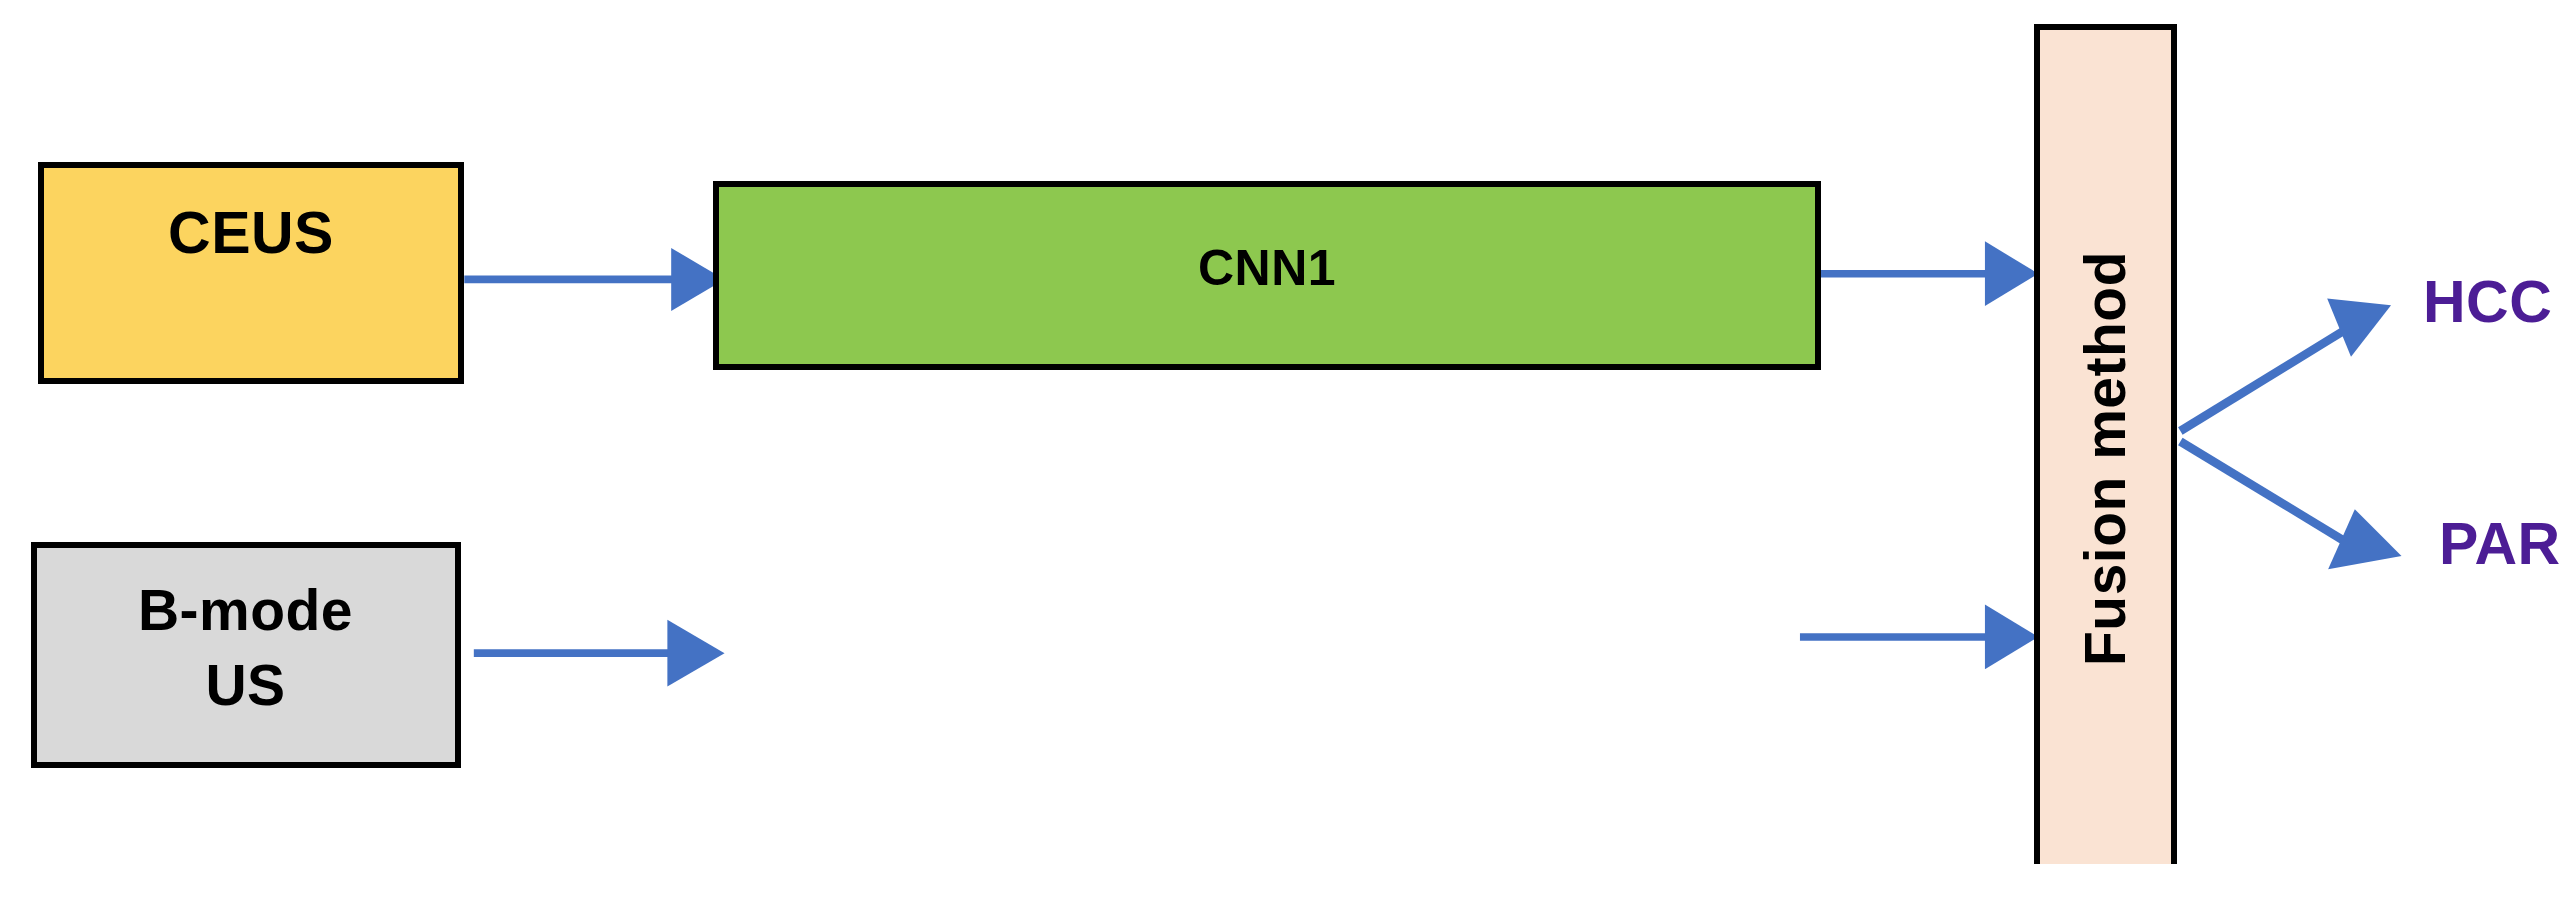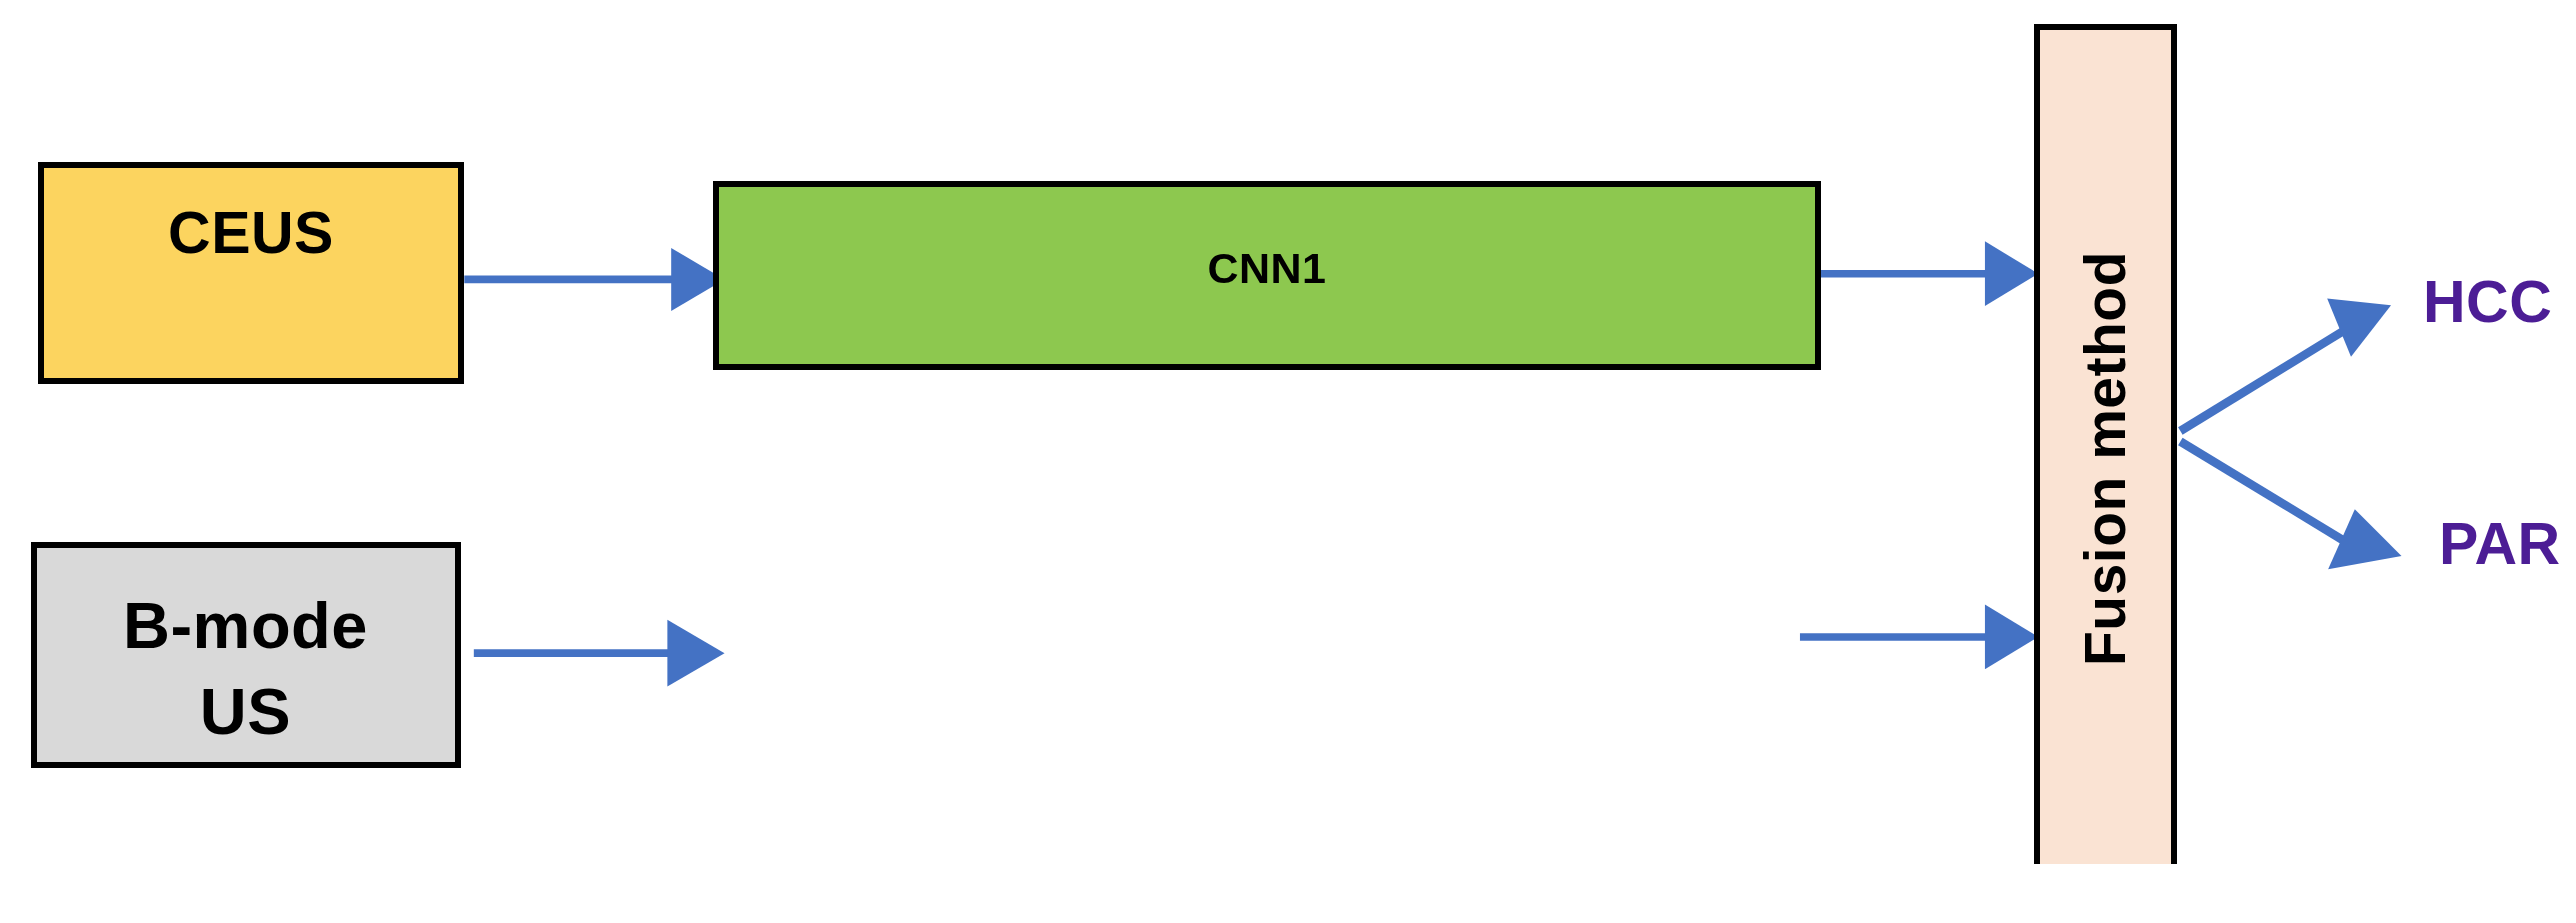--- a/index.html
+++ b/index.html
@@ -44,37 +44,37 @@
     font-size: 59px;
     margin-top: 34px;
   }
 
   #node-bmode {
     left: 30.5px;  top: 542px;  width: 430px;  height: 226px;
     background: #D9D9D9;
     align-items: flex-start;
   }
   #node-bmode .node-label {
-    font-size: 65px;
-    margin-top: 35px;
+    font-size: 57px;
+    margin-top: 25px;
     line-height: 1.32;
     text-align: center;
   }
 
   
   .cnn {
     left: 713px;
     width: 1108px;
     background: #8DC84F;
     align-items: center;
   }
   #node-cnn1 { top: 181px; height: 189px; }
   #node-cnn2 { top: 545px; height: 189px; }
   .cnn .node-label {
-    font-size: 43px;
+    font-size: 50px;
     margin-bottom: 15.3px;
   }
 
   
   #node-fusion {
     left: 2034px;  top: 24px;  width: 143px;  height: 868px;
     background: #FAE3D3;
     align-items: center;
   }
   #node-fusion .node-label {

